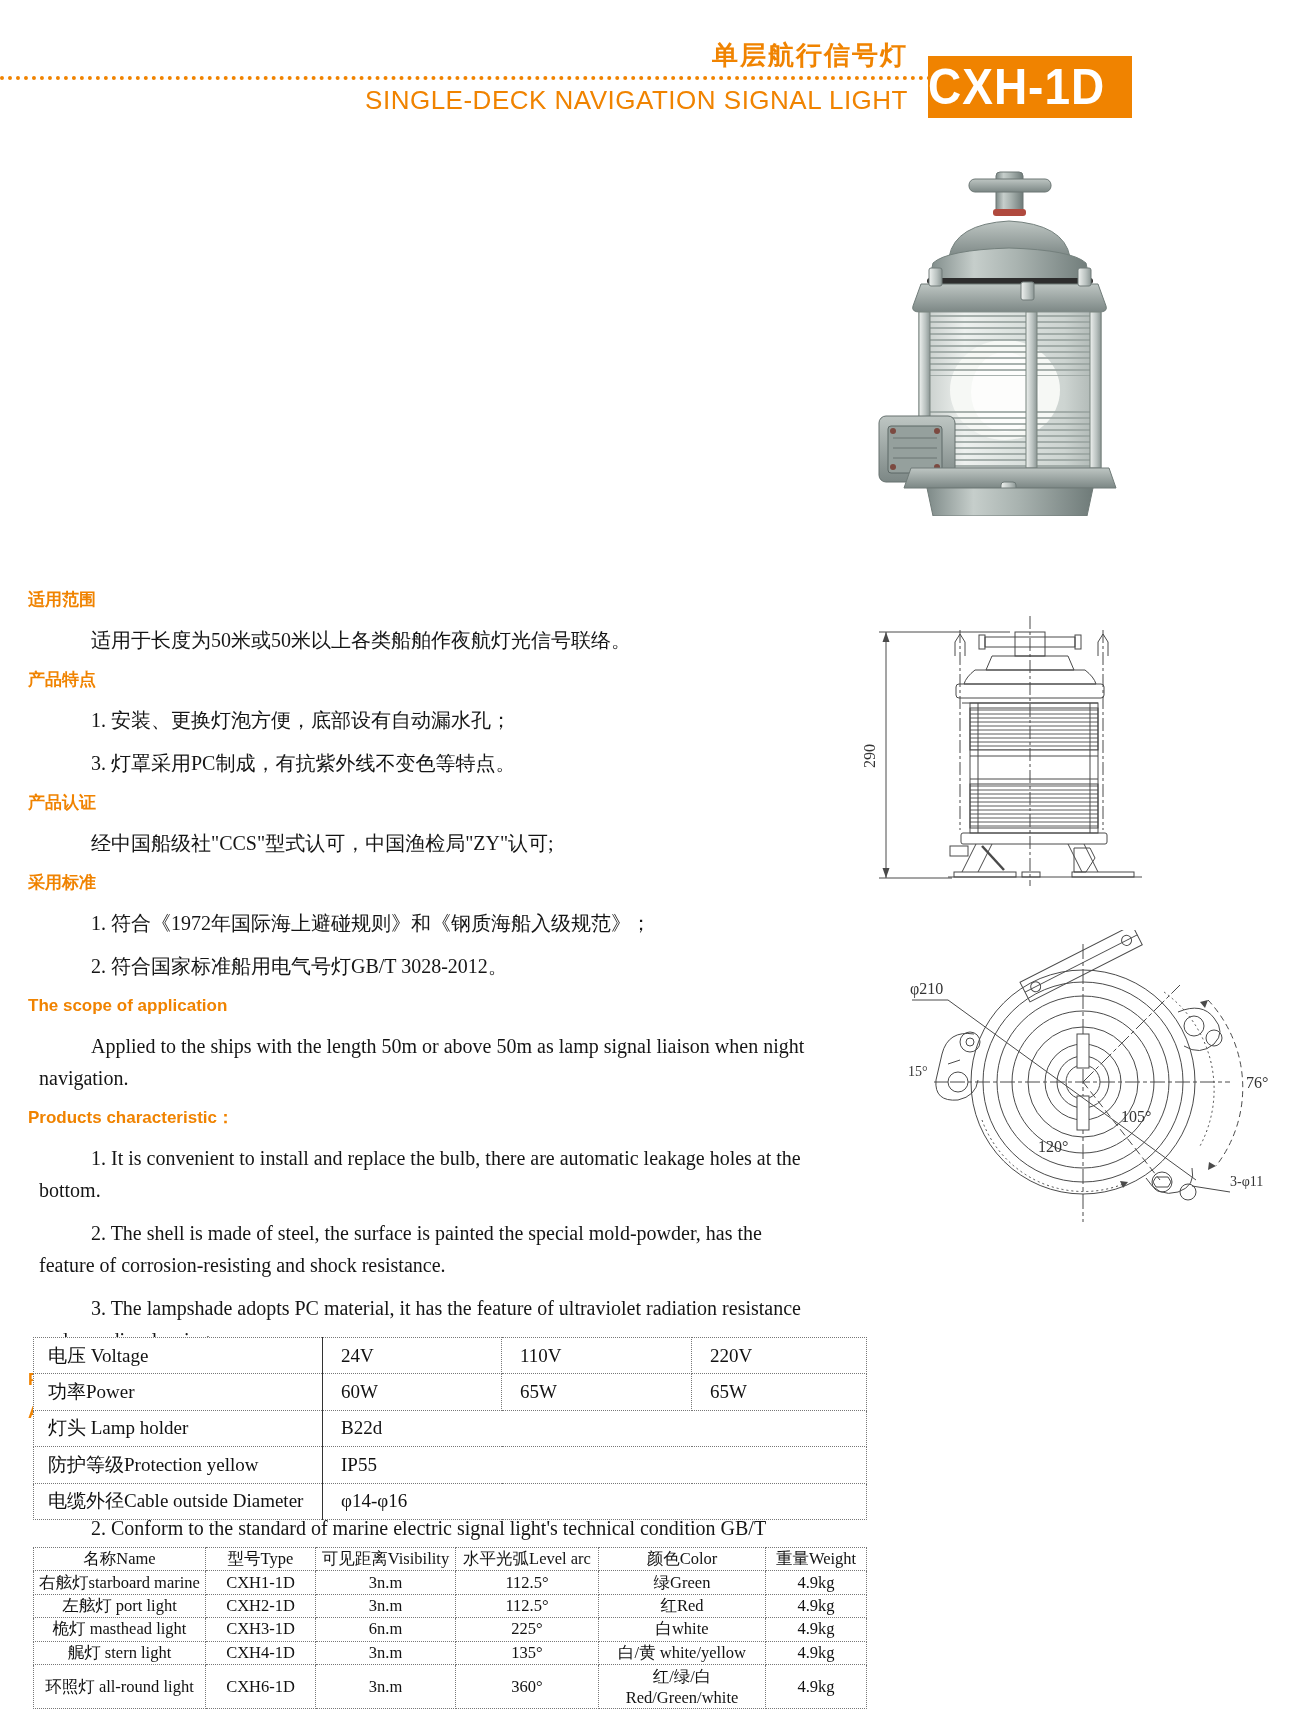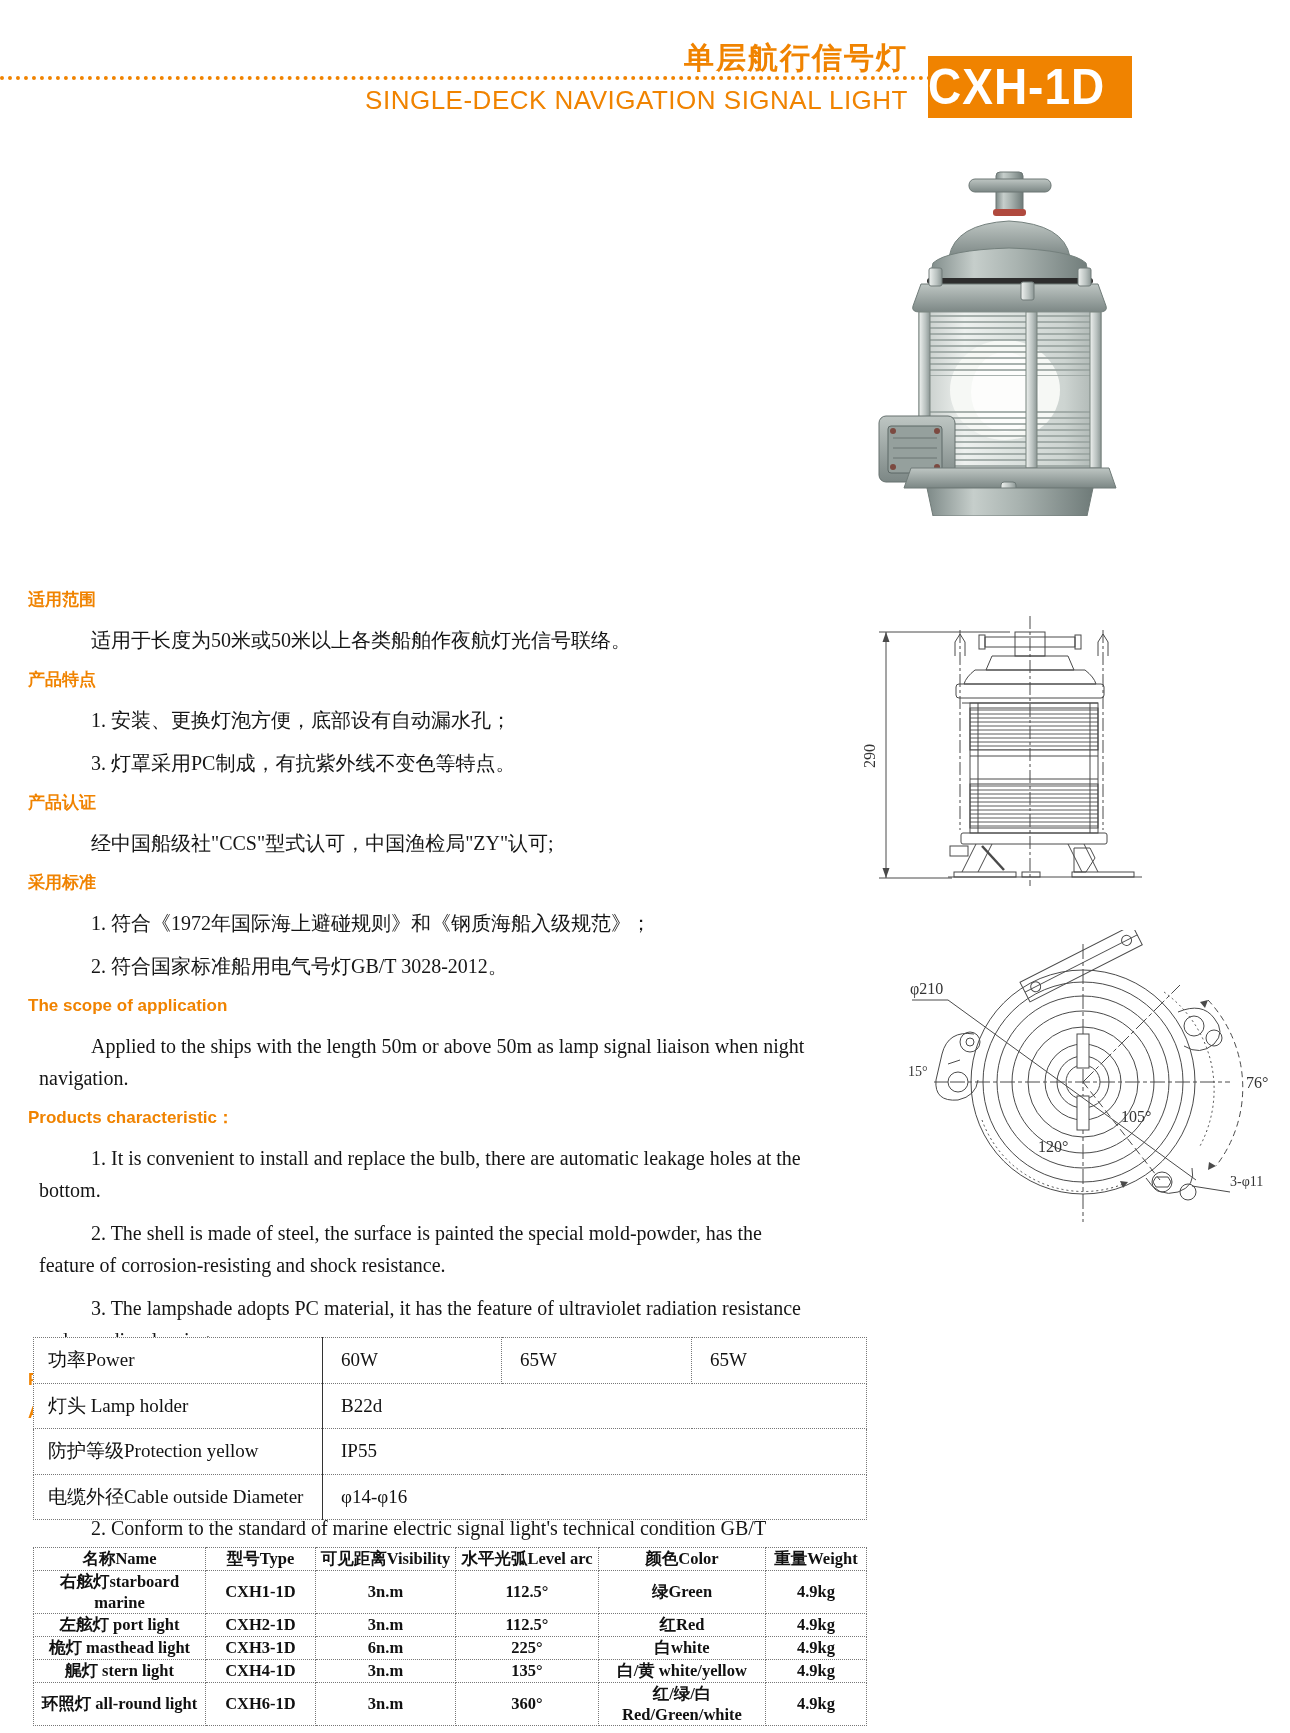--- a/index.html
+++ b/index.html
@@ -1,21 +1,21 @@
 <!DOCTYPE html>
 <html><head>
 <meta charset="utf-8">
 <style>
   html,body{margin:0;padding:0;background:#fff;}
   .page{position:relative;width:1290px;height:1733px;background:#fff;overflow:hidden;
         font-family:"Liberation Serif","DejaVu Serif",serif;color:#111;}
 
   
   .title-zh{position:absolute;top:38px;right:382px;font-family:"Liberation Sans","DejaVu Sans",sans-serif;
-            font-weight:bold;font-size:30px;color:#F08300;letter-spacing:2px;white-space:nowrap;}
+            font-weight:bold;font-size:26px;color:#F08300;letter-spacing:2px;white-space:nowrap;}
   .head-rule{position:absolute;top:76px;left:0;width:932px;height:0;border-top:4px dotted #F08300;}
   .title-en{position:absolute;top:85px;right:382px;font-family:"Liberation Sans","DejaVu Sans",sans-serif;
             font-weight:normal;font-size:26px;color:#F08300;white-space:nowrap;letter-spacing:.5px;}
   .badge{position:absolute;left:928px;top:56px;width:204px;height:62px;background:#F08300;
          display:flex;align-items:center;justify-content:flex-start;}
   .badge span{color:#fff;font-family:"Liberation Sans","DejaVu Sans",sans-serif;font-weight:bold;
               font-size:46px;letter-spacing:1px;transform:scaleY(1.08);}
 
   
   .content{position:absolute;left:28px;top:580px;width:792px;}
@@ -29,21 +29,21 @@
   .top-view{position:absolute;left:878px;top:930px;width:402px;height:297px;}
   svg text{font-family:"Liberation Serif","DejaVu Serif",serif;}
 
   
   table{border-collapse:collapse;table-layout:fixed;position:absolute;background:#fff;}
   .spec{left:33px;top:1337px;width:833px;height:183px;}
   .spec td{border:1px dotted #777;font-size:19px;color:#111;vertical-align:middle;}
   .spec td.lbl{border-right:1.5px solid #333;padding-left:14px;}
   .spec td.val{padding-left:18px;}
   .models{left:33px;top:1547px;width:833px;height:162px;}
-  .models td,.models th{border:1px dotted #777;font-size:16.5px;font-weight:bold;
+  .models td,.models th{border:1px dotted #777;font-size:16.5px;font-weight:normal;
                         text-align:center;color:#111;vertical-align:middle;padding:0 2px;}
 </style>
 </head>
 <body>
 
 <div class="page">
 
   <div class="title-zh">单层航行信号灯</div>
   <div class="head-rule"></div>
   <div class="title-en">SINGLE-DECK NAVIGATION SIGNAL LIGHT</div>
@@ -268,20 +268,26 @@
   </div>
 
   <table class="spec">
     <colgroup>
         <col style="width:289px">
         <col style="width:179px">
         <col style="width:190px">
         <col style="width:175px">
       </colgroup>
     <tbody>
+        <tr>
+      <td class="lbl">电压  Voltage</td>
+      <td class="val">24V</td>
+      <td class="val">110V</td>
+      <td class="val">220V</td>
+    </tr>
     <tr>
       <td class="lbl">功率Power</td>
       <td class="val">60W</td>
       <td class="val">65W</td>
       <td class="val">65W</td>
     </tr>
     <tr>
       <td class="lbl">灯头 Lamp holder</td>
       <td class="val" colspan="3">B22d</td>
     </tr>

